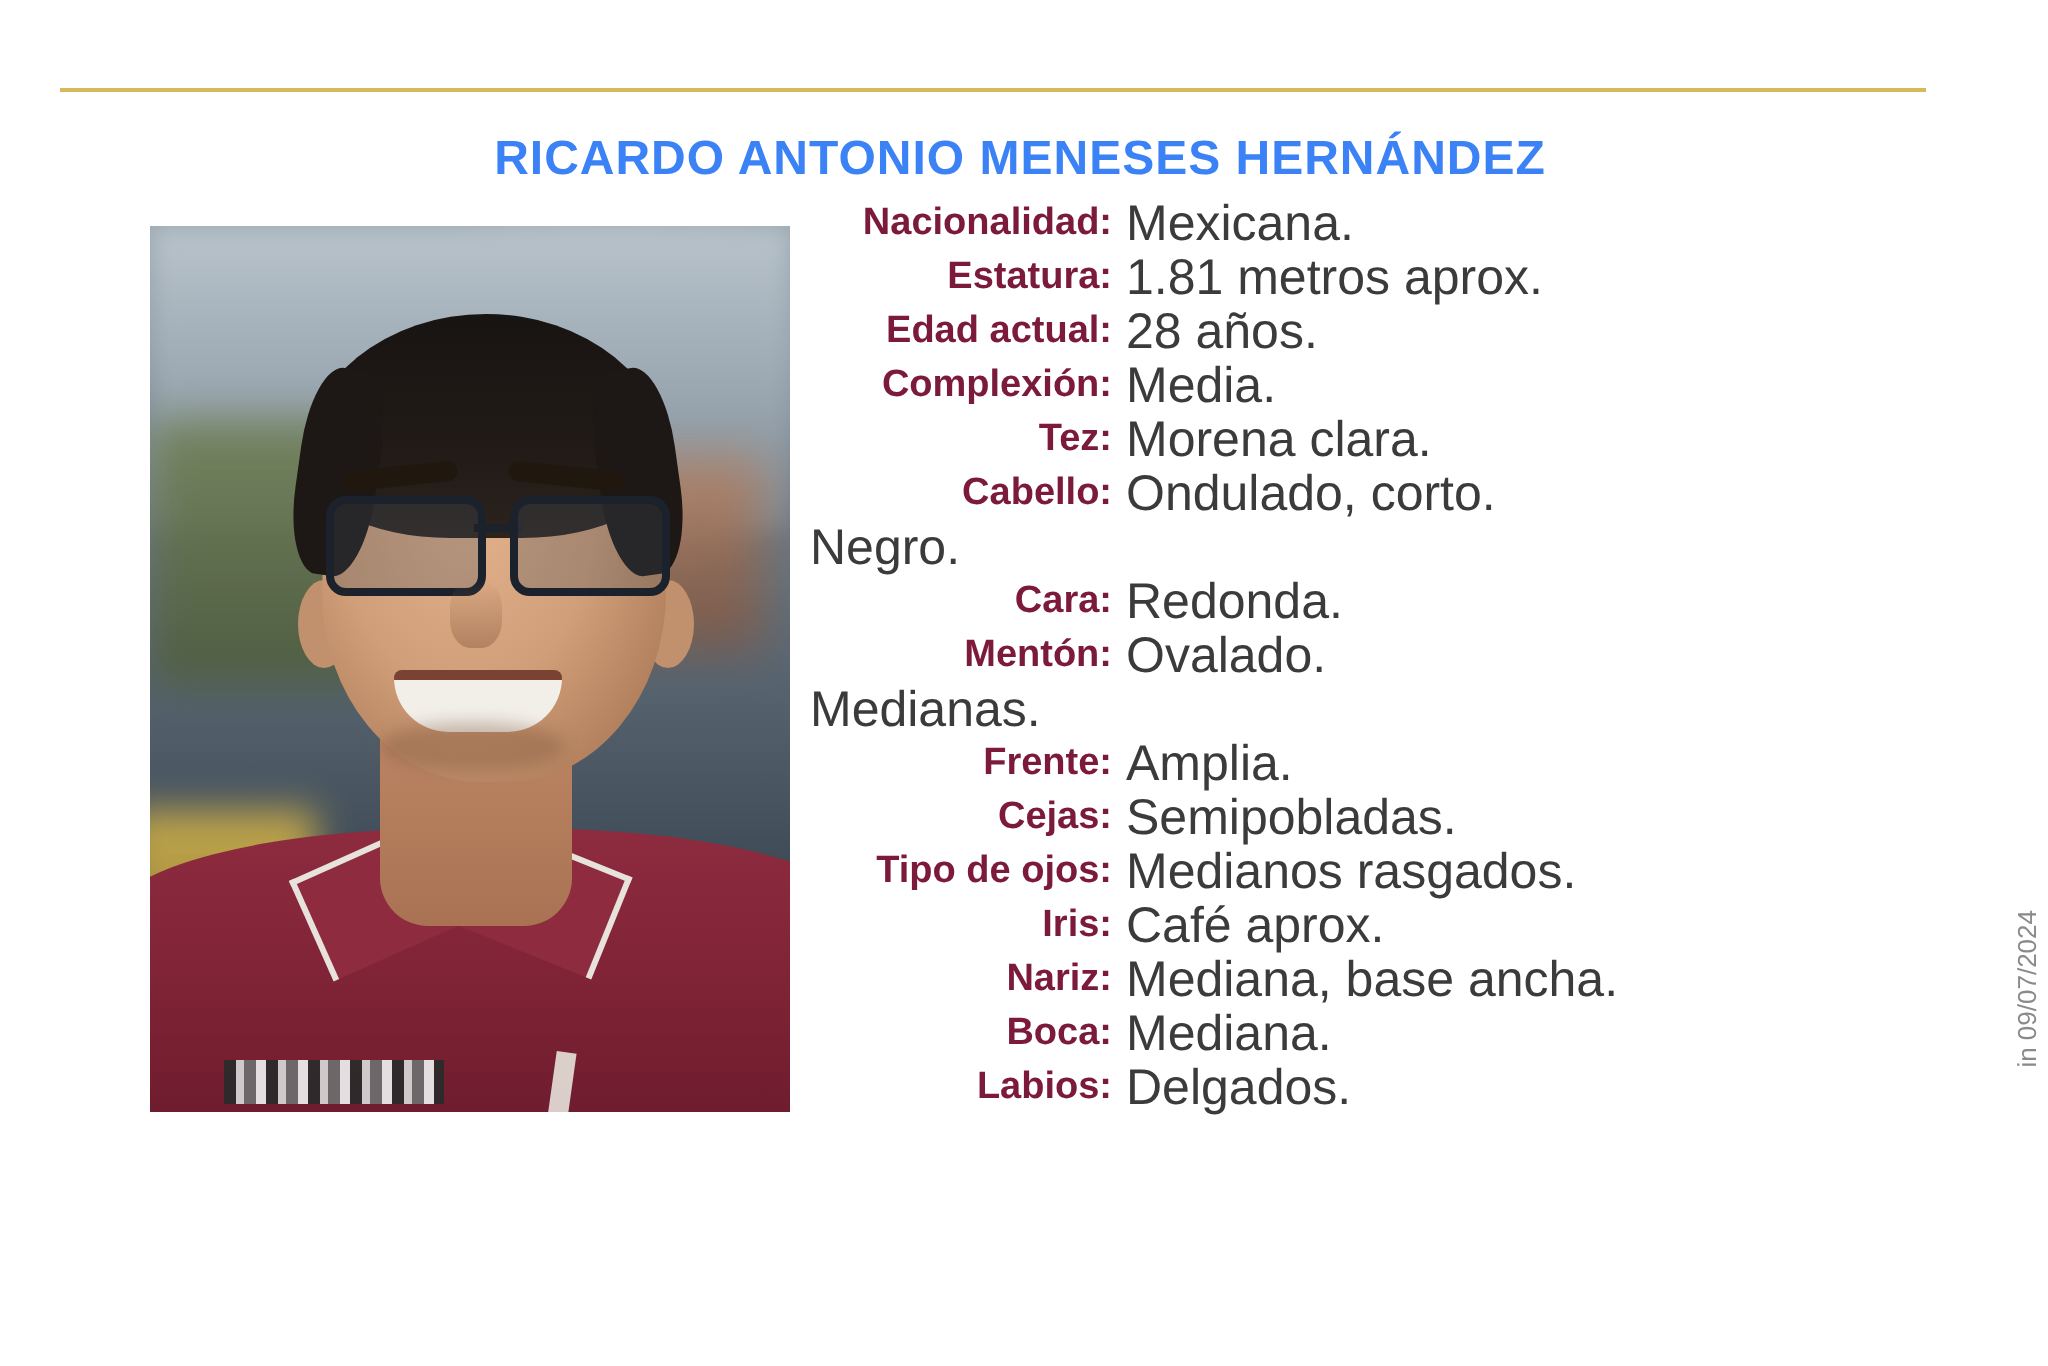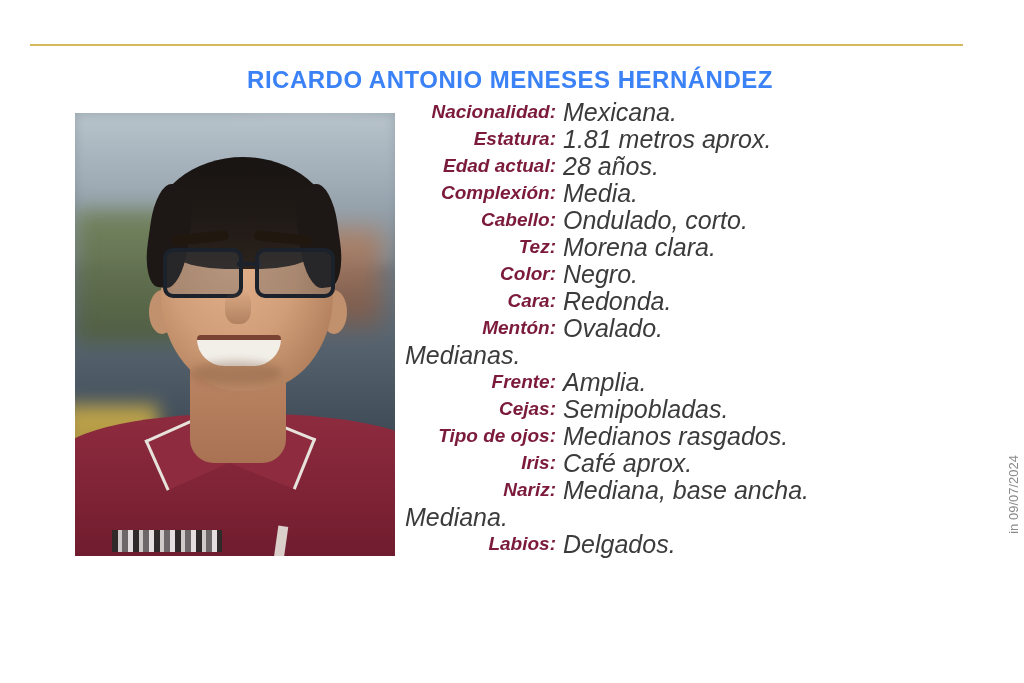--- a/index.html
+++ b/index.html
@@ -259,21 +259,20 @@
     left: 398px;
     top: 99px;
     width: 500px;
   }
   .row {
     display: flex;
     align-items: flex-end;
     justify-content: flex-start;
     margin-bottom: 1px;
     line-height: 26px;
-    font-style: italic;
   }
   .label {
     width: 158px;
     text-align: right;
     font-size: 19px;
     font-weight: bold;
     color: #7b1a3a;
     white-space: nowrap;
     flex: 0 0 auto;
   }
@@ -352,29 +351,28 @@
     </div>
     <div class="row">
       <div class="label">Edad actual:</div>
       <div class="value">28 años.</div>
     </div>
     <div class="row">
       <div class="label">Complexión:</div>
       <div class="value">Media.</div>
     </div>
     <div class="row">
+      <div class="label">Tez:</div>
+      <div class="value">Morena clara.</div>
+    </div>
+    <div class="row">
       <div class="label">Cabello:</div>
       <div class="value">Ondulado, corto.</div>
     </div>
     <div class="row">
-      <div class="label">Tez:</div>
-      <div class="value">Morena clara.</div>
-    </div>
-    <div class="row">
-      <div class="label">Color:</div>
       <div class="value">Negro.</div>
     </div>
     <div class="row">
       <div class="label">Cara:</div>
       <div class="value">Redonda.</div>
     </div>
     <div class="row">
       <div class="label">Mentón:</div>
       <div class="value">Ovalado.</div>
     </div>
@@ -395,20 +393,21 @@
     </div>
     <div class="row">
       <div class="label">Iris:</div>
       <div class="value">Café aprox.</div>
     </div>
     <div class="row">
       <div class="label">Nariz:</div>
       <div class="value">Mediana, base ancha.</div>
     </div>
     <div class="row">
+      <div class="label">Boca:</div>
       <div class="value">Mediana.</div>
     </div>
     <div class="row">
       <div class="label">Labios:</div>
       <div class="value">Delgados.</div>
     </div>
 
   </div>
 
   <div class="side-date">in 09/07/2024</div>

